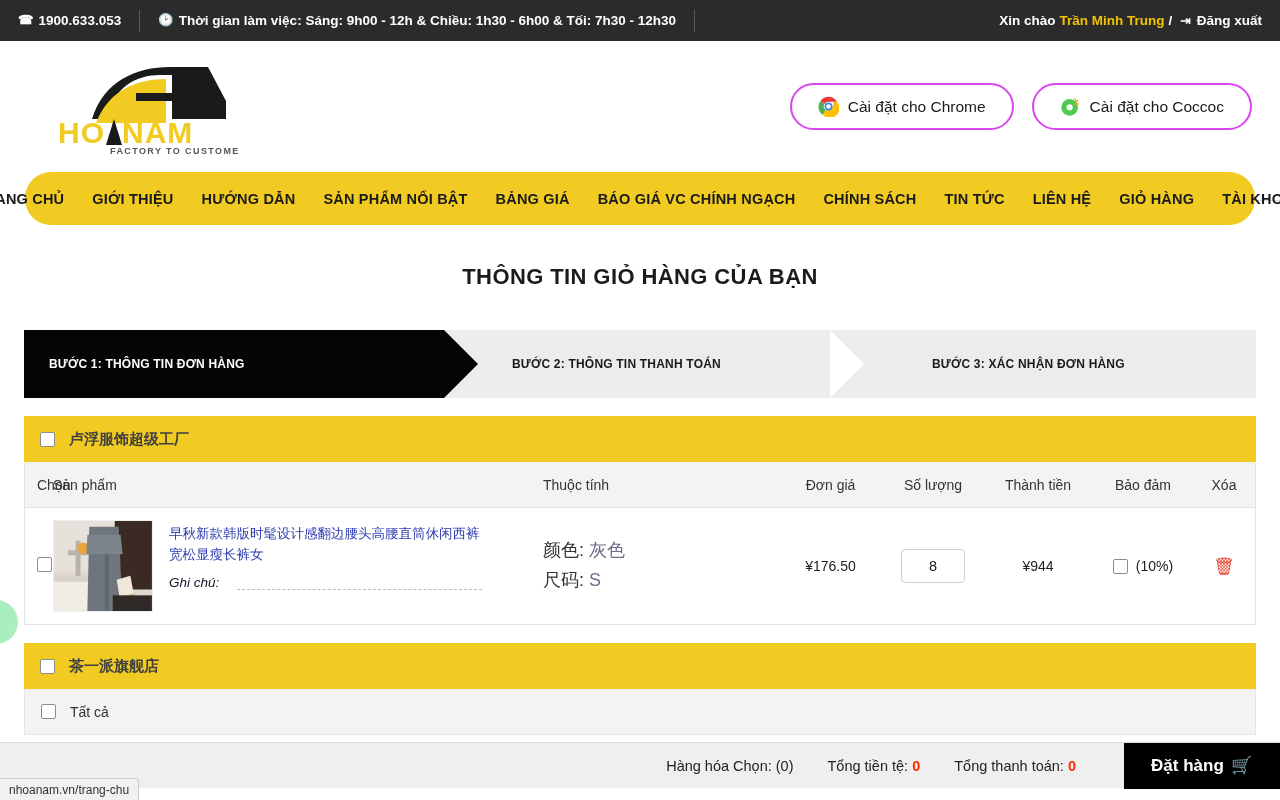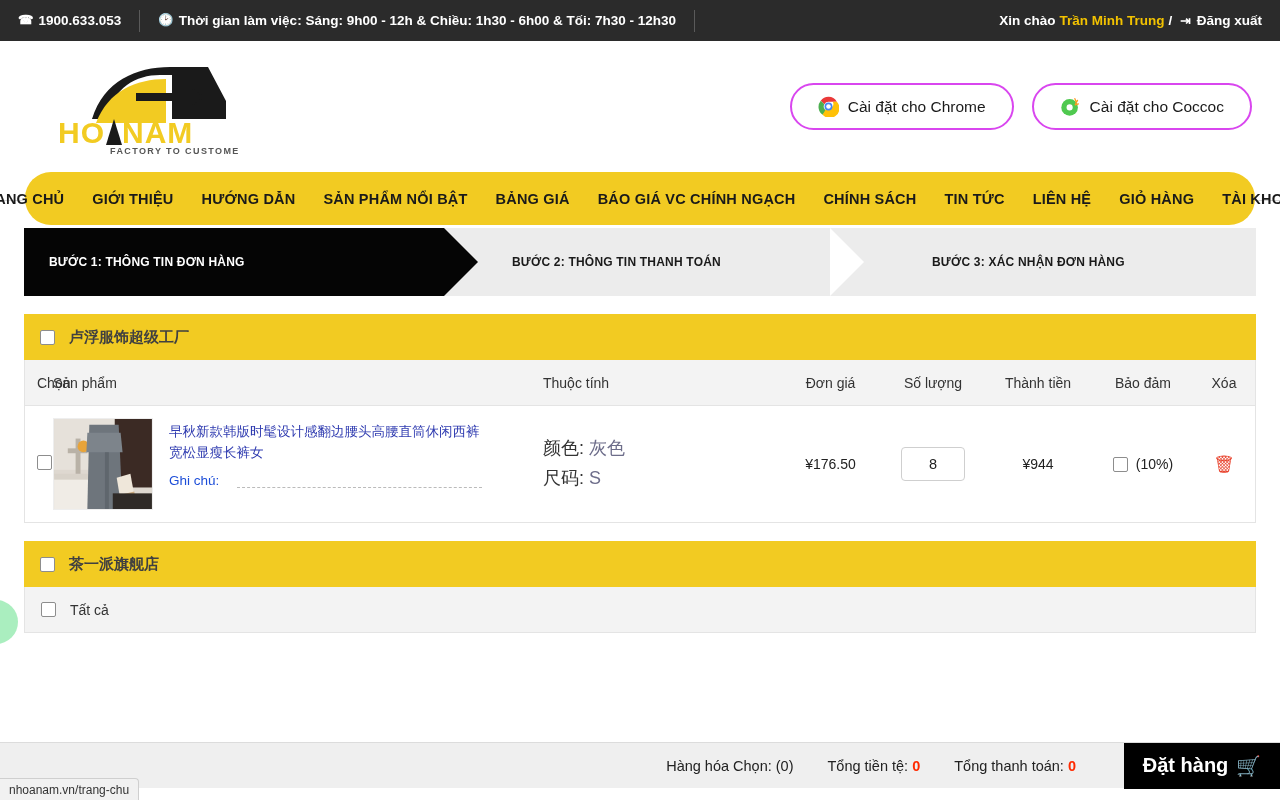--- a/index.html
+++ b/index.html
@@ -132,21 +132,21 @@
   .thumb {
     width: 100px; height: 92px; flex: 0 0 auto; overflow: hidden;
     border: 1px solid #eee; position: relative; background: #cfc9c2;
   }
   .thumb svg { display: block; width: 100%; height: 100%; }
   .prod-info { padding-top: 4px; }
   .prod-title {
     font-size: 13.5px; color: #2f3bb0; line-height: 1.55;
     max-width: 320px; cursor: pointer;
   }
-  .note { margin-top: 9px; font-size: 13.5px; color: #1d4ed8; display: flex; align-items: flex-end; gap: 18px;}
+  .note { margin-top: 9px; font-size: 13.5px; color: #0f172a; display: flex; align-items: flex-end; gap: 18px; font-style: italic;}
   .note-line {
     display: inline-block; width: 245px;
     border-bottom: 1px dashed #bbb; height: 15px;
   }
   .attr { font-size: 18px; color: #333; line-height: 1.65; }
   .attr .v { color: #6d6d8a; }
   .cellnum { font-size: 14px; color: #222; }
   .qtybox {
     width: 64px; height: 34px; border: 1px solid #cfcfcf; border-radius: 4px;
     text-align: center; font-size: 14.5px; color: #222; background: #fff;
@@ -160,21 +160,21 @@
     position: absolute; left: 0; bottom: 12px; width: 1280px; height: 46px;
     background: #efefef; border-top: 1px solid #dcdcdc;
     display: flex; align-items: center; justify-content: flex-end;
     gap: 34px; padding-right: 0;
   }
   .fb-item { font-size: 14.5px; color: #222; white-space: nowrap; }
   .fb-num { color: #ff2a00; font-weight: bold; }
   .order-btn {
     width: 156px; height: 46px; background: #000; color: #fff;
     display: flex; align-items: center; justify-content: center; gap: 8px;
-    font-size: 20px; font-weight: bold; cursor: pointer; margin-left: 14px;
+    font-size: 17px; font-weight: bold; cursor: pointer; margin-left: 14px;
   }
 
   
   .statusbar {
     position: absolute; left: 0; bottom: 0; height: 22px;
     background: #f1f1f1; border: 1px solid #cfcfcf; border-left: none; border-bottom: none;
     border-top-right-radius: 4px;
     display: flex; align-items: center; padding: 0 9px;
     font-size: 12px; color: #333; z-index: 50;
   }
@@ -258,20 +258,21 @@
       <a>BẢNG GIÁ</a>
       <a>BÁO GIÁ VC CHÍNH NGẠCH</a>
       <a>CHÍNH SÁCH</a>
       <a>TIN TỨC</a>
       <a>LIÊN HỆ</a>
       <a>GIỎ HÀNG</a>
       <a>TÀI KHOẢN</a>
     </div>
   </div>
 
+  <div class="page-title">THÔNG TIN GIỎ HÀNG CỦA BẠN</div>
 
   <div class="steps">
     <div class="step step1">
       <span>BƯỚC 1: THÔNG TIN ĐƠN HÀNG</span>
     </div>
     <div class="step step2">
       <span>BƯỚC 2: THÔNG TIN THANH TOÁN</span>
     </div>
     <div class="step step3">
       <span>BƯỚC 3: XÁC NHẬN ĐƠN HÀNG</span>

